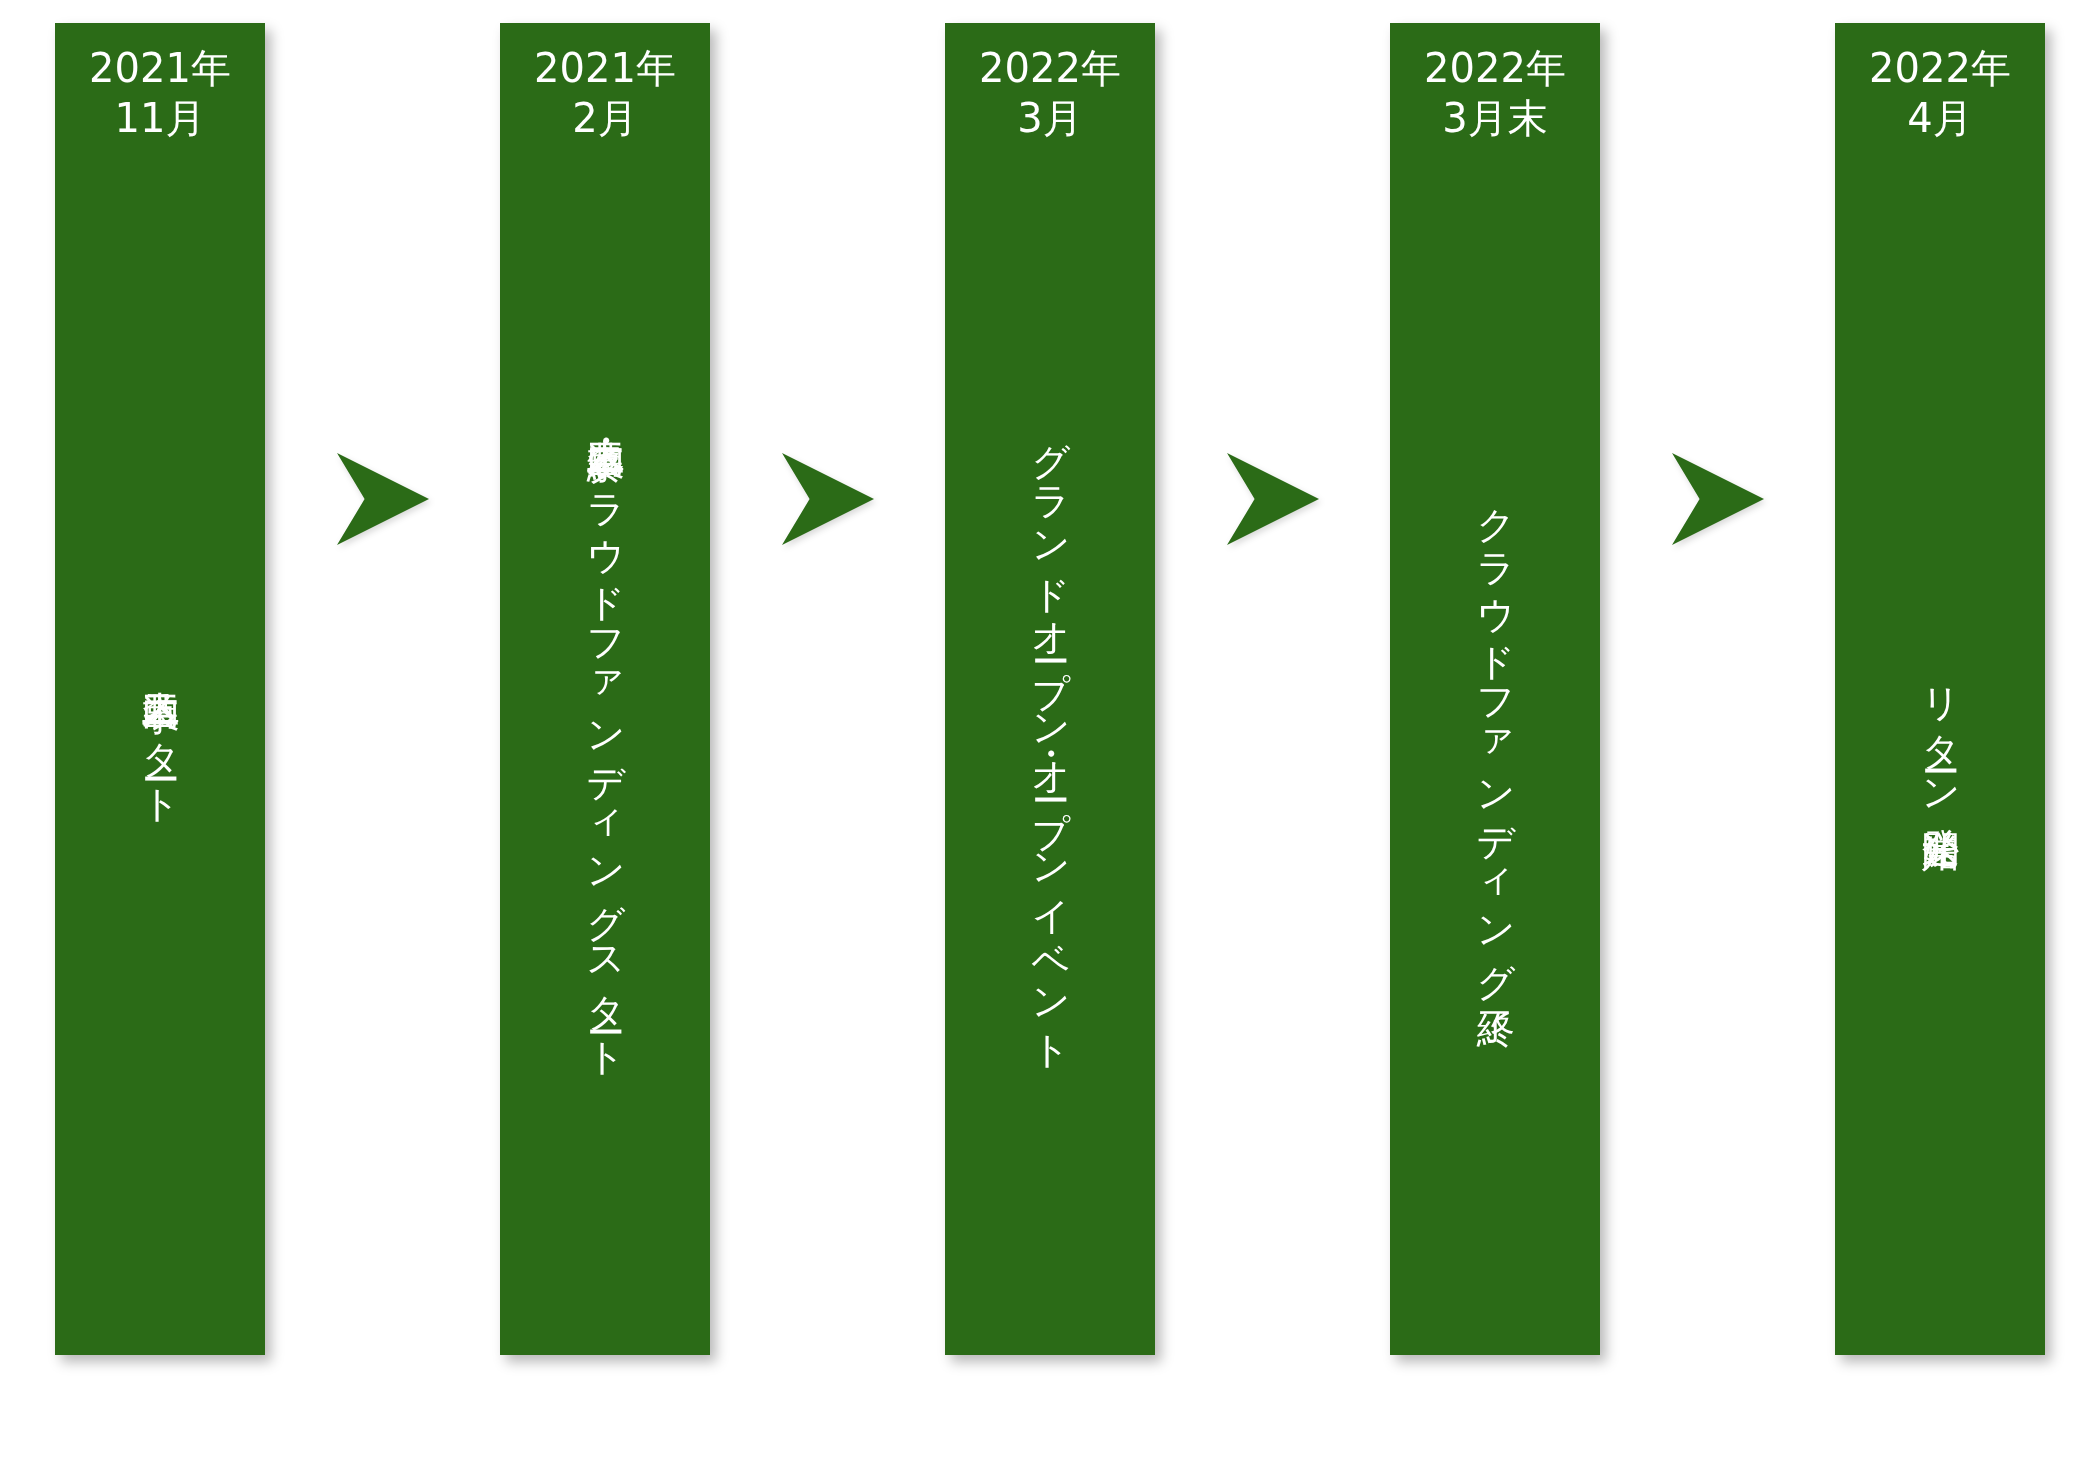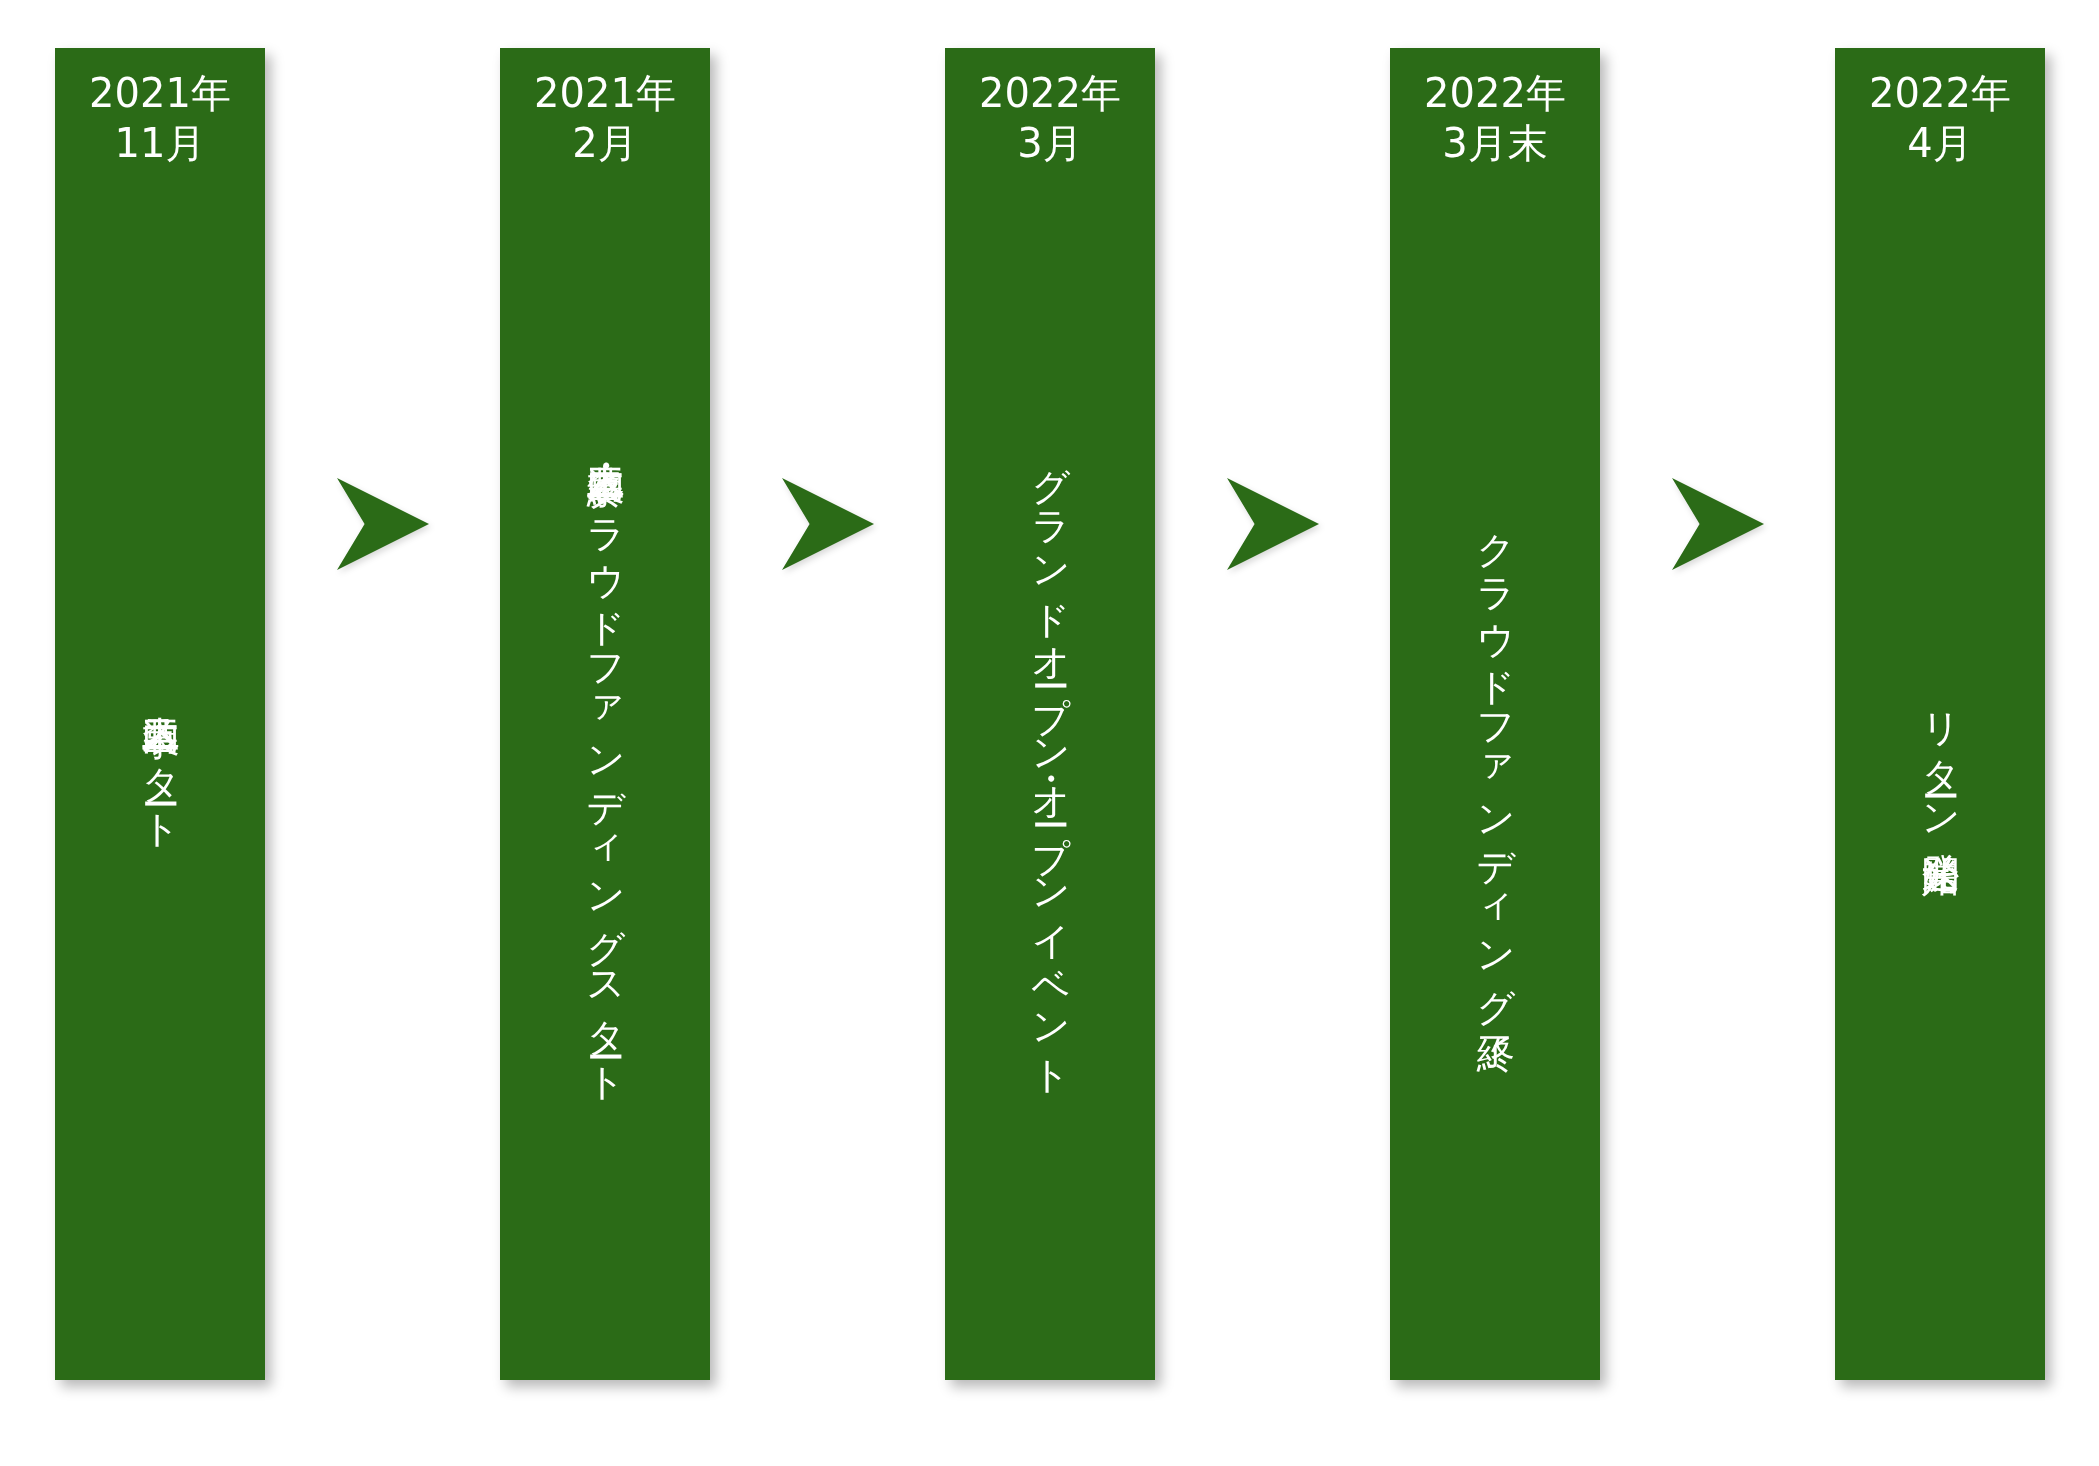--- a/index.html
+++ b/index.html
@@ -12,21 +12,21 @@
     overflow: hidden;
   }
   :root {
     --green: #2b6b17;
     --text: #ffffff;
   }
   .timeline {
     box-sizing: border-box;
     width: 2099px;
     height: 1466px;
-    padding: 48px 54px 86px 55px;
+    padding: 23px 54px 86px 55px;
     display: flex;
     flex-direction: row;
     align-items: stretch;
   }
   .bar {
     flex: 0 0 210px;
     width: 210px;
     height: 1332px;
     background: var(--green);
     box-shadow: 6px 7px 12px rgba(0,0,0,0.28);

